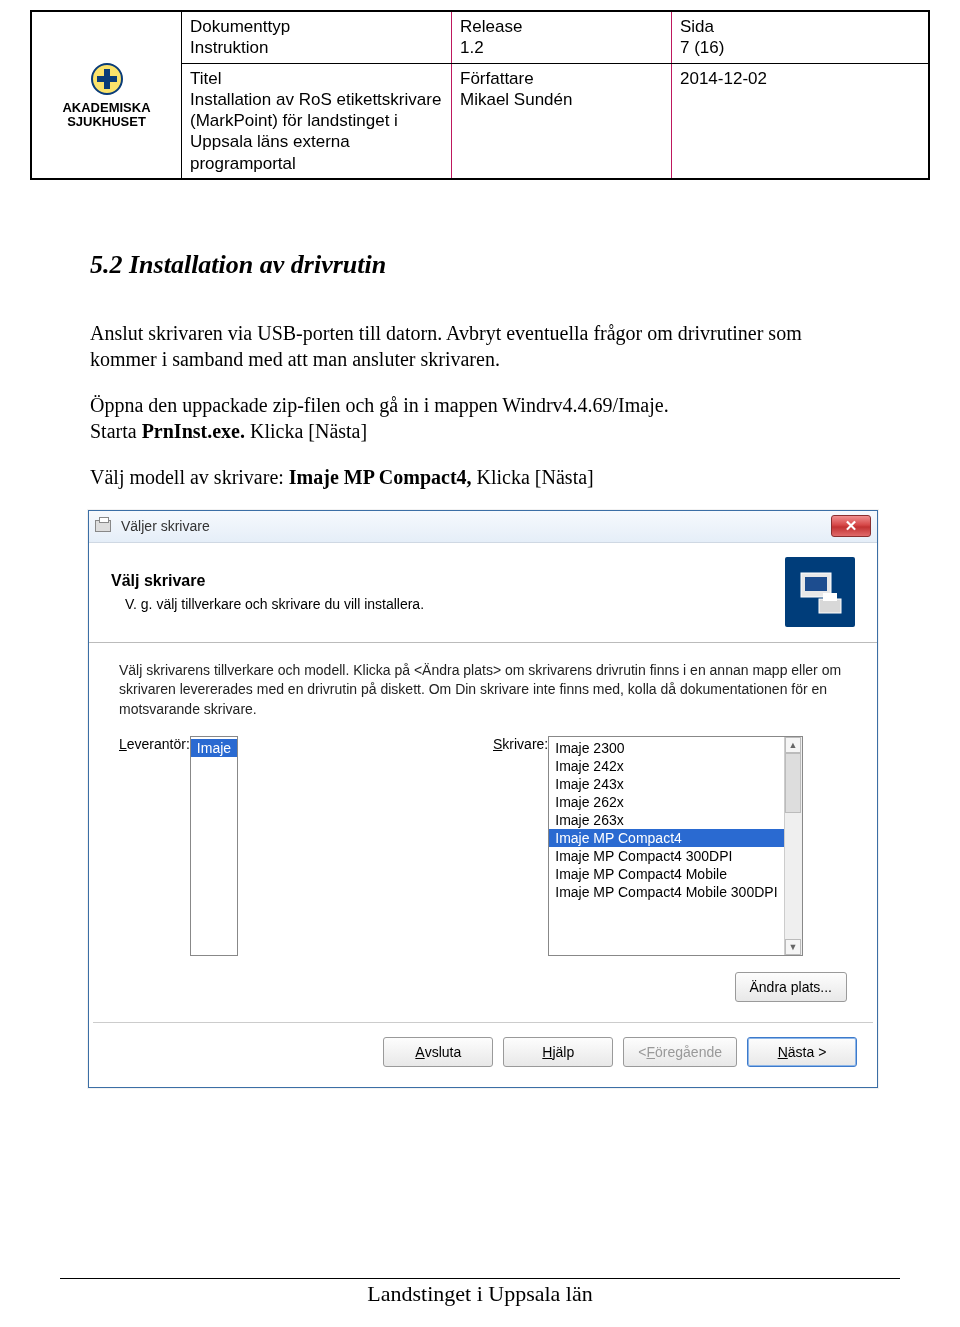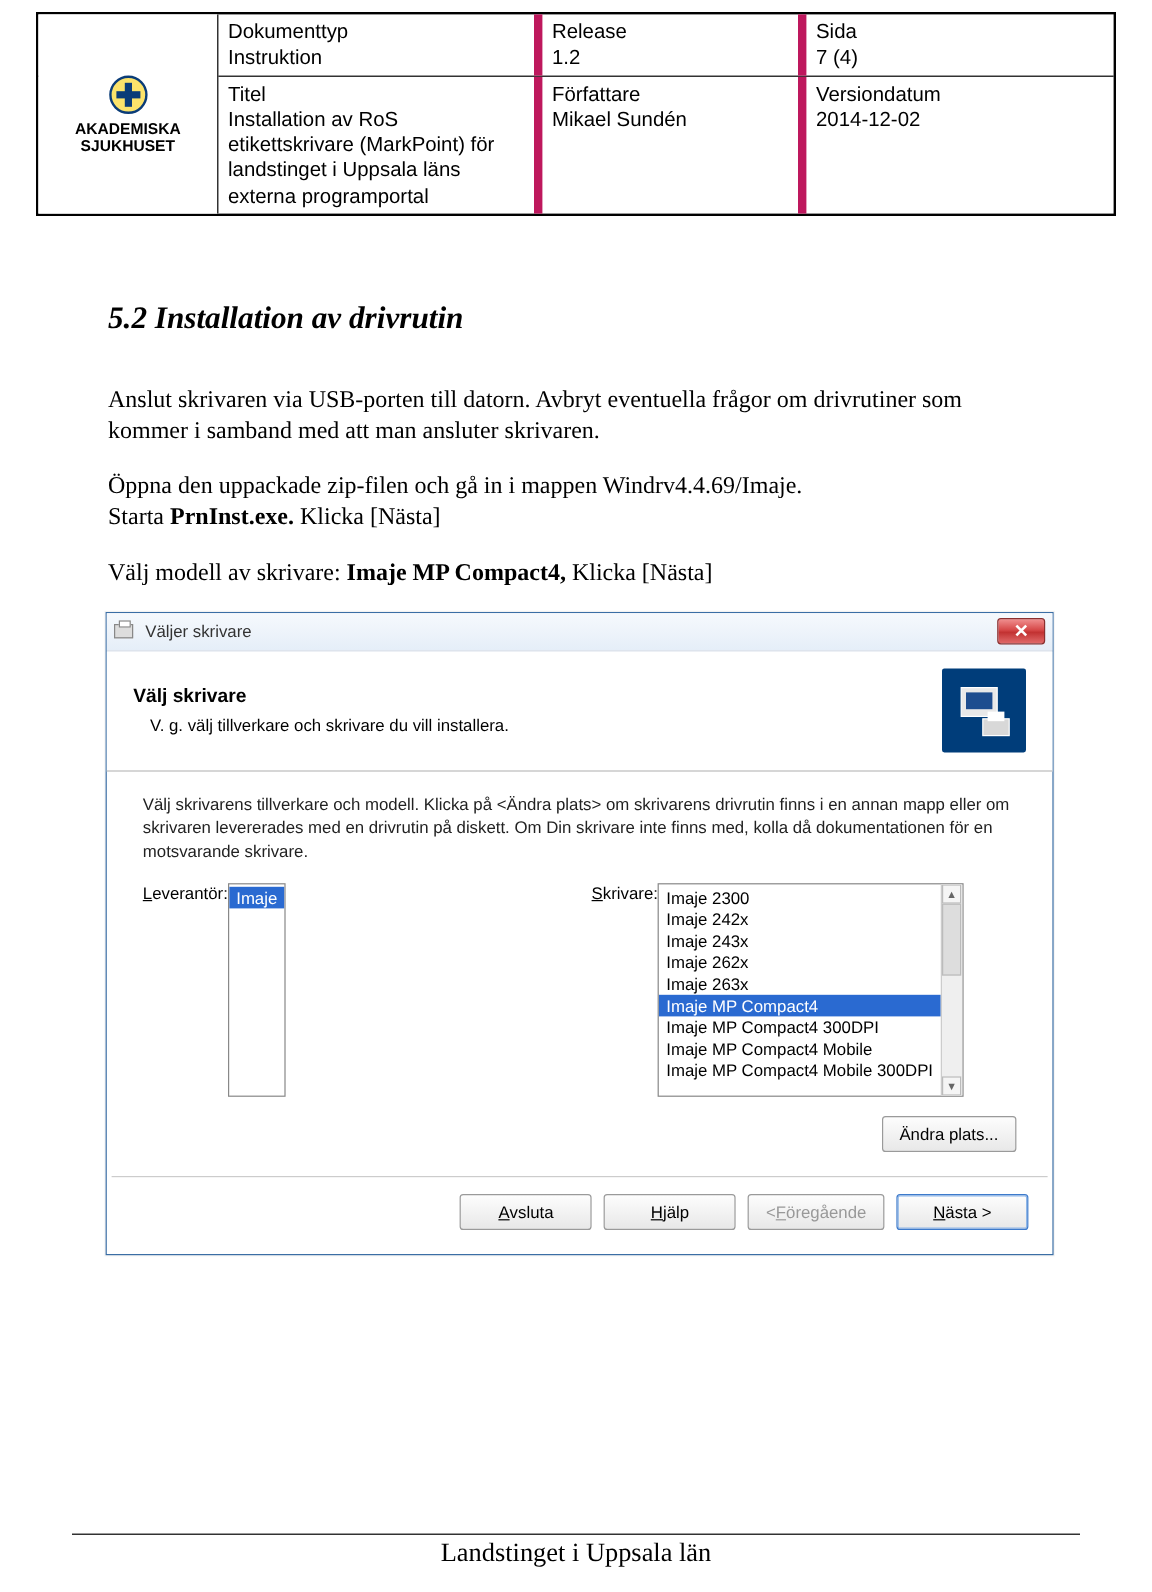--- a/index.html
+++ b/index.html
@@ -25,21 +25,21 @@
   }
   .hdr-row {
     display: flex;
     border-bottom: 1px solid #000;
   }
   .hdr-row:last-child { border-bottom: 0; }
   .hdr-cell {
     padding: 4px 8px;
     font-size: 17px;
     line-height: 1.25;
-    border-right: 7px solid #be185d;
+    border-right: 1px solid #be185d;
   }
   .hdr-cell:last-child { border-right: 0; }
   .hdr-logo { width: 150px; display:flex; align-items:center; justify-content:center; }
   .hdr-c1 { width: 270px; }
   .hdr-c2 { width: 220px; }
   .hdr-c3 { flex: 1; }
   .logo-block { text-align:center; font-weight:bold; font-size:13px; line-height:1.1; }
   .logo-svg { display:block; margin:0 auto 4px; }
   .section-title {
     font-family: "Times New Roman", serif;
@@ -112,21 +112,21 @@
     display:flex;
     gap: 20px;
     padding: 6px 30px 16px;
   }
   .list-col { flex:1; display:flex; flex-direction:row; }
   .list-label { font-size:14px; margin-bottom:4px; }
   .list-label u { text-decoration:underline; }
   .listbox {
     border: 1px solid #888;
     background:#fff;
-    height: 178px;
+    height: 220px;
     overflow:hidden;
     font-size:14px;
     position:relative;
   }
   .list-inner { padding:2px 0; }
   .list-item { padding:1px 6px; cursor:pointer; white-space:nowrap; }
   .list-item.selected { background:#2a6ad1; color:#fff; }
   .scrollbar {
     position:absolute; right:0; top:0; bottom:0; width:18px;
     background:#efefef; border-left:1px solid #ccc;
@@ -184,35 +184,34 @@
       <div class="hdr-cell hdr-c1">
         <div>Dokumenttyp</div>
         <div>Instruktion</div>
       </div>
       <div class="hdr-cell hdr-c2">
         <div>Release</div>
         <div>1.2</div>
       </div>
       <div class="hdr-cell hdr-c3">
         <div>Sida</div>
-        <div>7 (4)</div>
+        <div>7 (16)</div>
       </div>
     </div>
     <div class="hdr-row">
       <div class="hdr-cell hdr-logo" style="border-top:0"></div>
       <div class="hdr-cell hdr-c1">
         <div>Titel</div>
         <div>Installation av RoS etikettskrivare (MarkPoint) för landstinget i Uppsala läns externa programportal</div>
       </div>
       <div class="hdr-cell hdr-c2">
         <div>Författare</div>
         <div>Mikael Sundén</div>
       </div>
       <div class="hdr-cell hdr-c3">
-        <div>Versiondatum</div>
         <div>2014-12-02</div>
       </div>
     </div>
   </div>
 
   <style>
     .hdr { position:relative; }
     .hdr-row:nth-child(2) .hdr-logo{ visibility:hidden; }
     .hdr-row:first-child .hdr-logo{
       position:absolute; top:0; bottom:0; left:0; width:150px;

